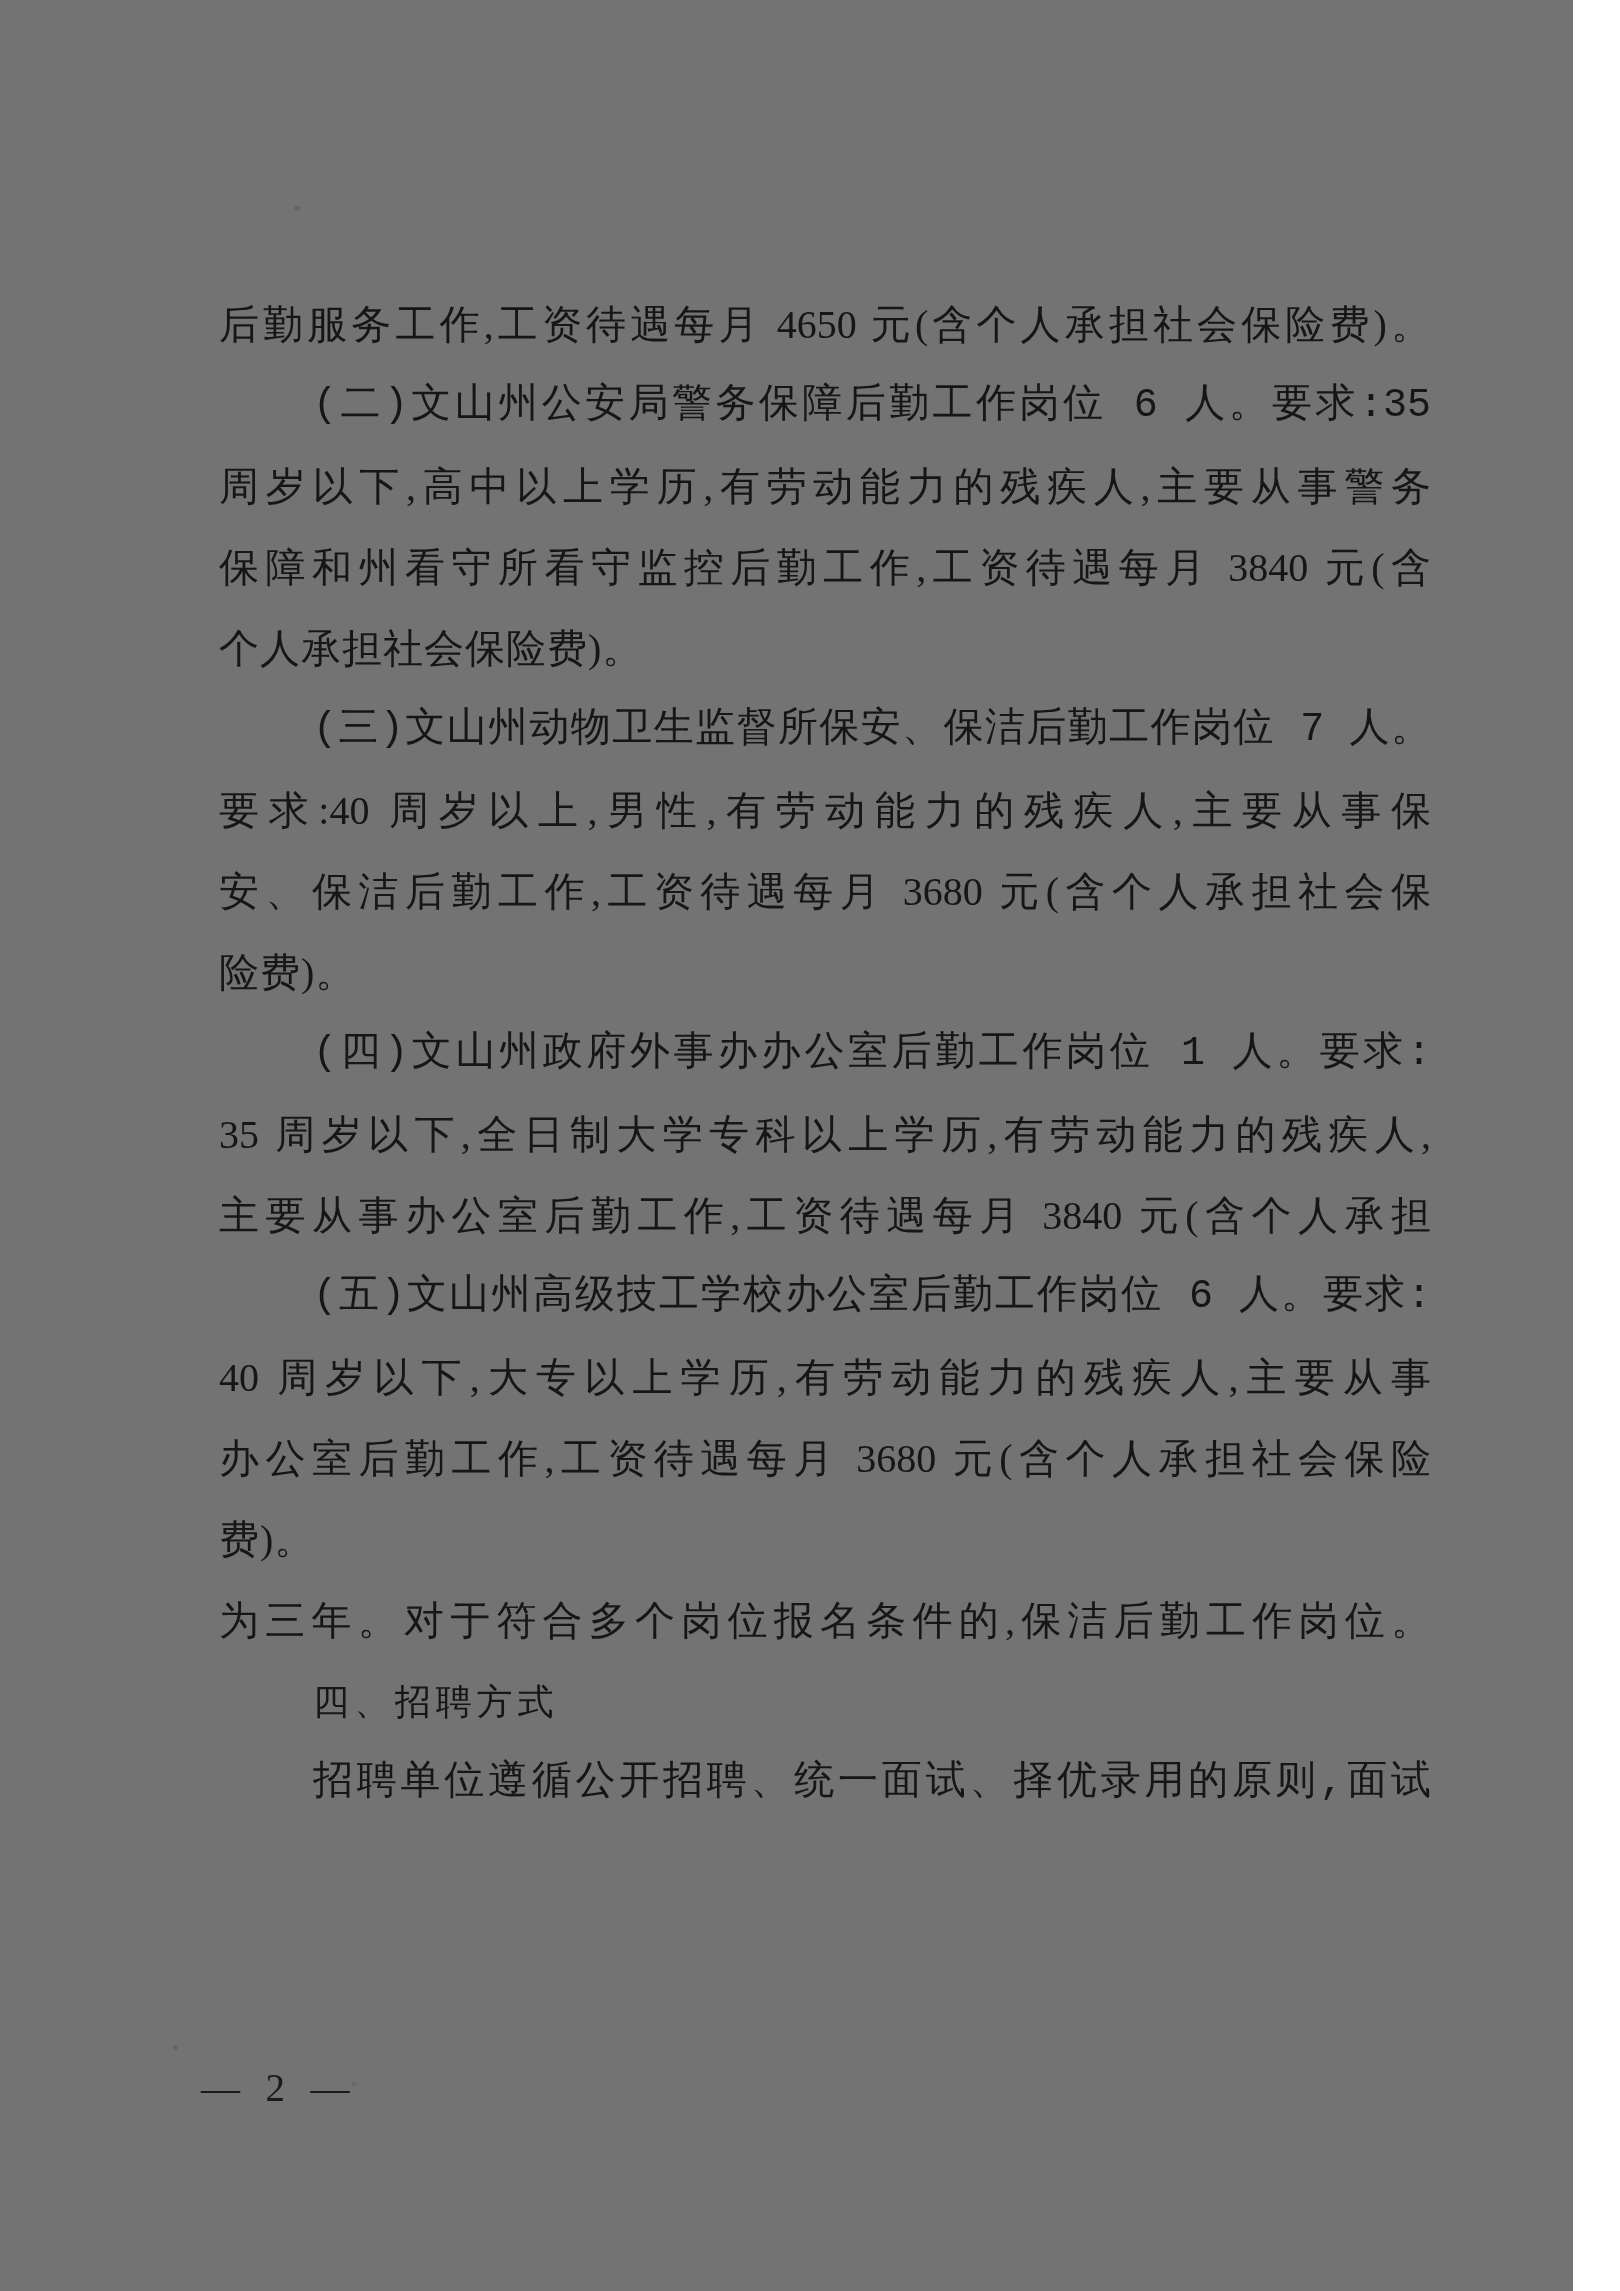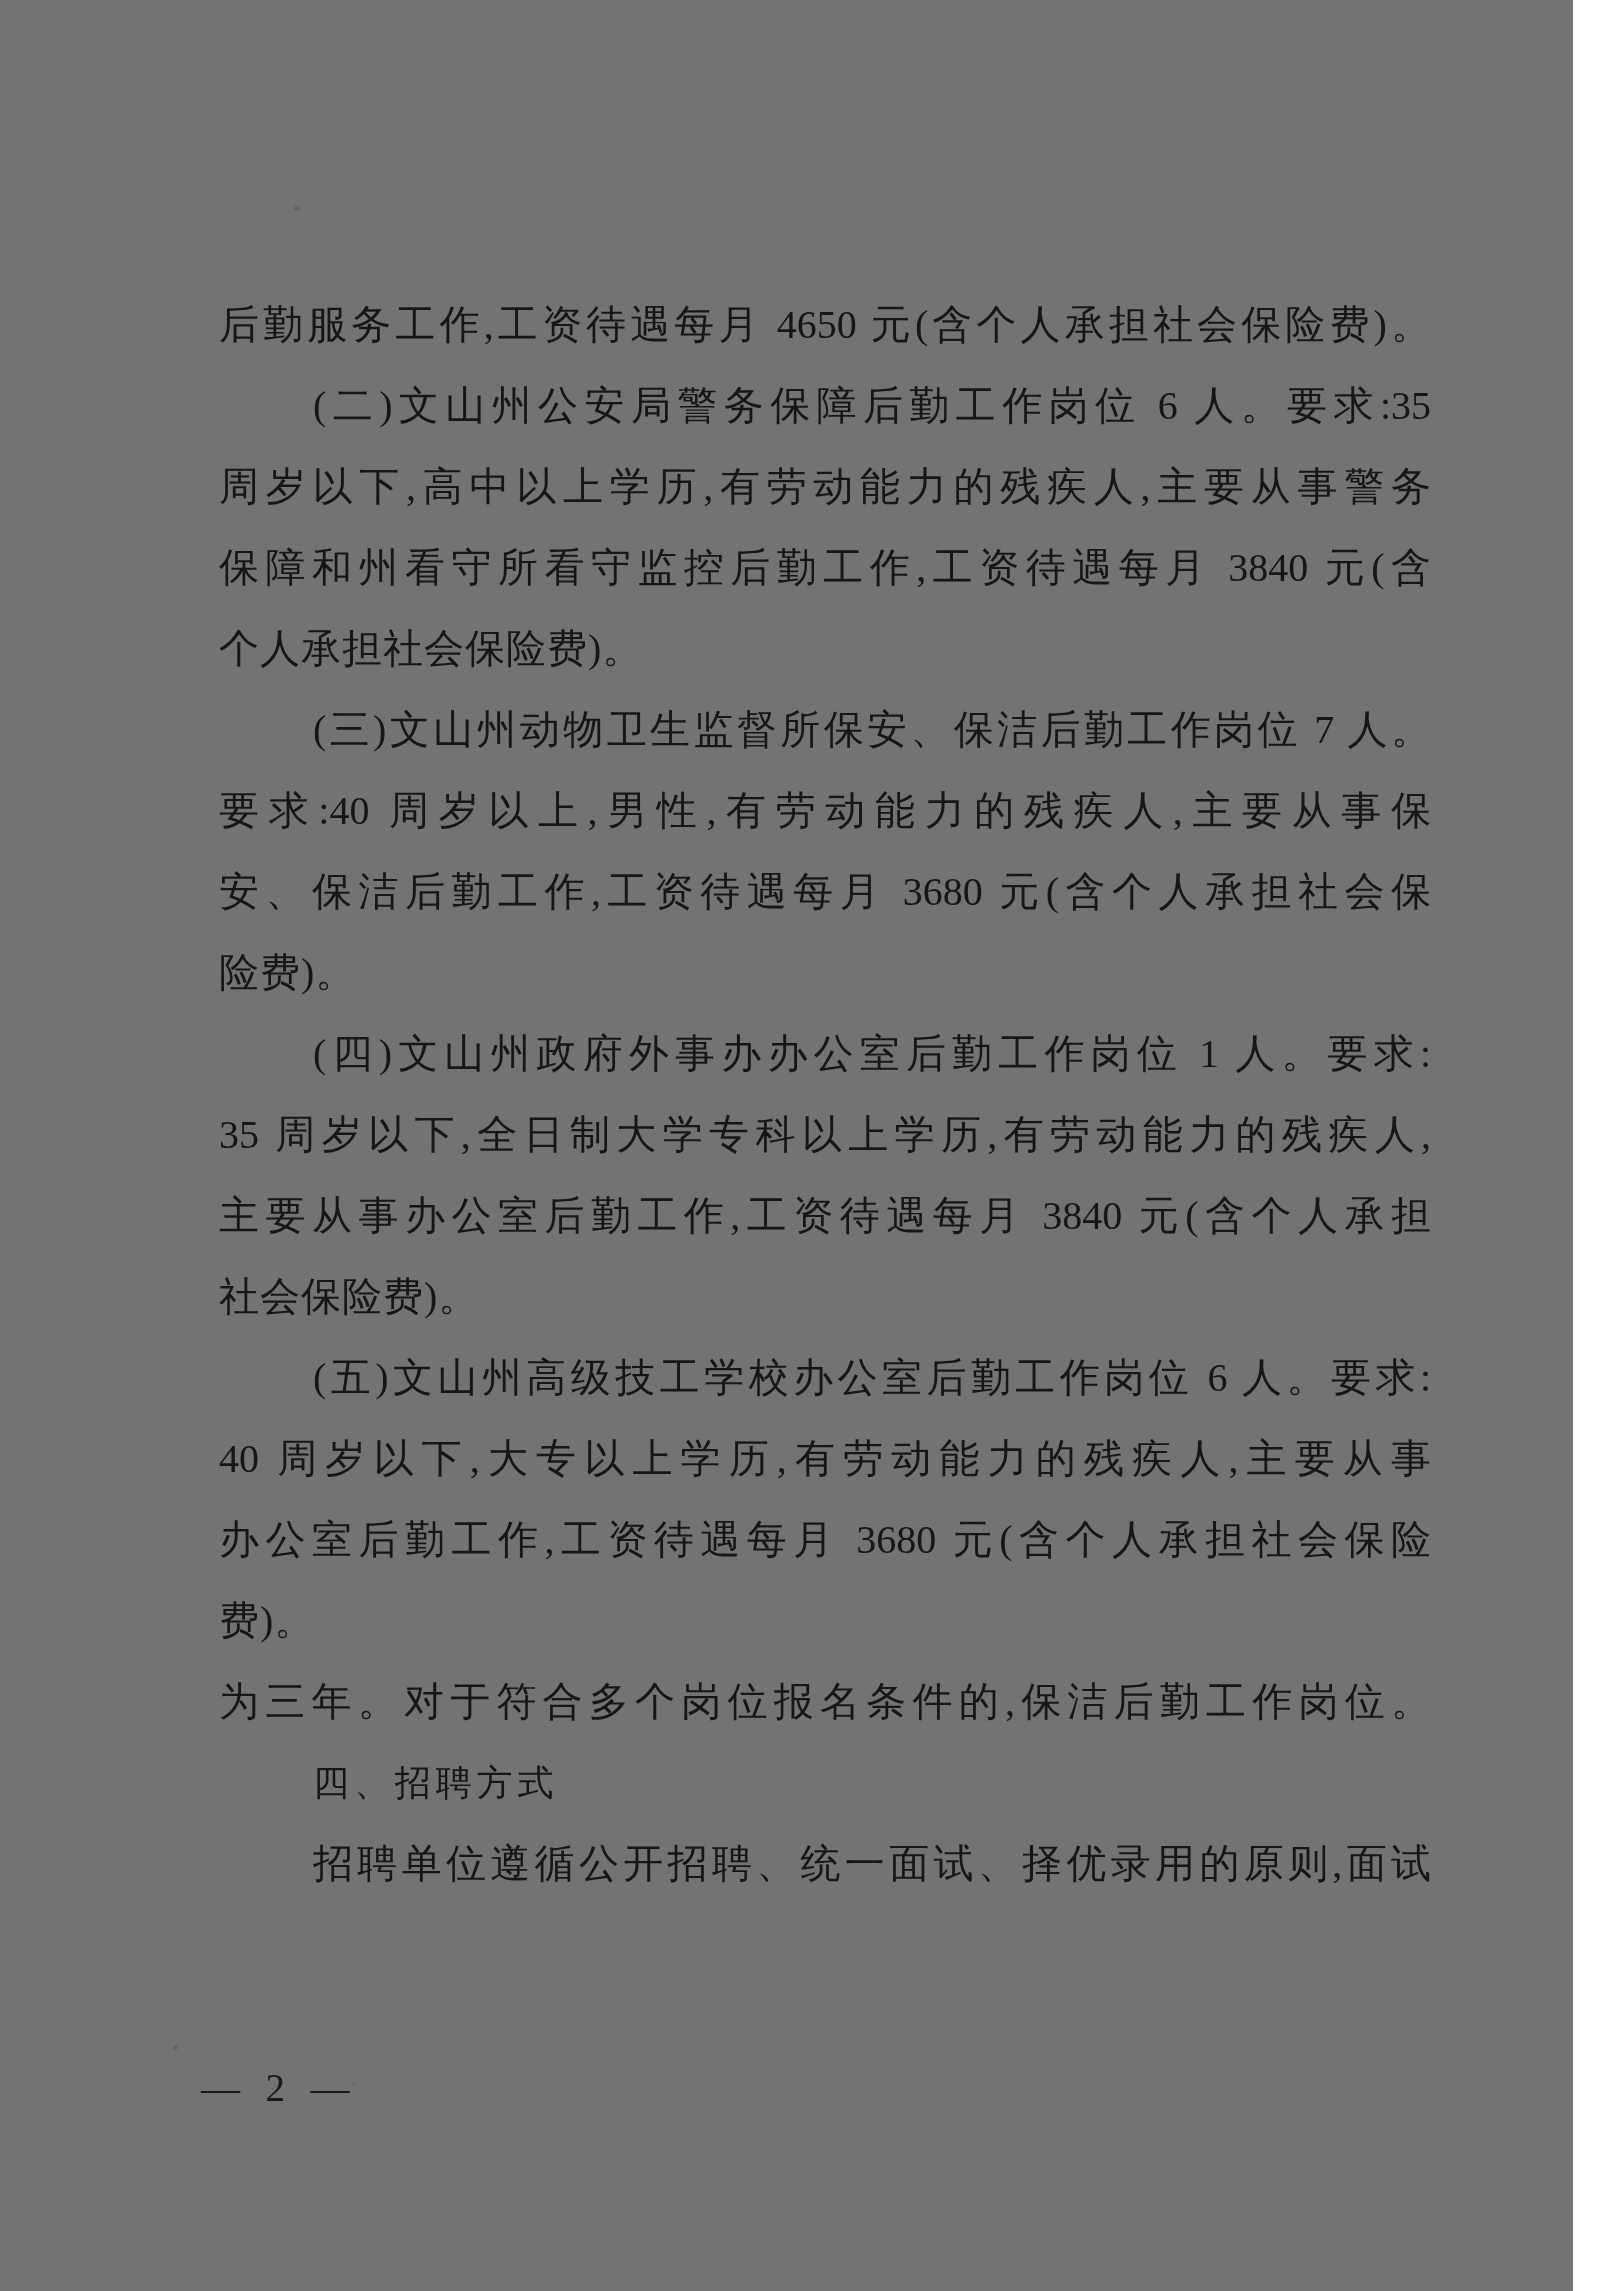--- a/index.html
+++ b/index.html
@@ -35,20 +35,21 @@
     overflow: hidden;
     white-space: normal;
   }
   .short {
     text-align: right;
     text-align-last: left;
     letter-spacing: 1px;
   }
   .indent {
     padding-left: 94px;
+    font-family: Liberation Mono, monospace;
   }
   .heading {
     font-family: "Liberation Sans", "DejaVu Sans", sans-serif;
     font-weight: 400;
     font-size: 36px;
     letter-spacing: 4.9px;
     text-align: left;
     text-align-last: left;
   }
   .footer {
@@ -81,21 +82,20 @@
     <div class="line">周岁以下,高中以上学历,有劳动能力的残疾人,主要从事警务</div>
     <div class="line">保障和州看守所看守监控后勤工作,工资待遇每月 3840 元(含</div>
     <div class="line short">个人承担社会保险费)。</div>
     <div class="line indent">(三)文山州动物卫生监督所保安、保洁后勤工作岗位 7 人。</div>
     <div class="line">要求:40 周岁以上,男性,有劳动能力的残疾人,主要从事保</div>
     <div class="line">安、保洁后勤工作,工资待遇每月 3680 元(含个人承担社会保</div>
     <div class="line short">险费)。</div>
     <div class="line indent">(四)文山州政府外事办办公室后勤工作岗位 1 人。要求:</div>
     <div class="line">35 周岁以下,全日制大学专科以上学历,有劳动能力的残疾人,</div>
     <div class="line">主要从事办公室后勤工作,工资待遇每月 3840 元(含个人承担</div>
-    <div class="line short">社会保险费)。</div>
     <div class="line indent">(五)文山州高级技工学校办公室后勤工作岗位 6 人。要求:</div>
     <div class="line">40 周岁以下,大专以上学历,有劳动能力的残疾人,主要从事</div>
     <div class="line">办公室后勤工作,工资待遇每月 3680 元(含个人承担社会保险</div>
     <div class="line short">费)。</div>
     <div class="line">为三年。对于符合多个岗位报名条件的,保洁后勤工作岗位。</div>
     <div class="line short indent heading">四、招聘方式</div>
     <div class="line indent">招聘单位遵循公开招聘、统一面试、择优录用的原则,面试</div>
   </main>
 
   <div class="footer">— 2 —</div>

